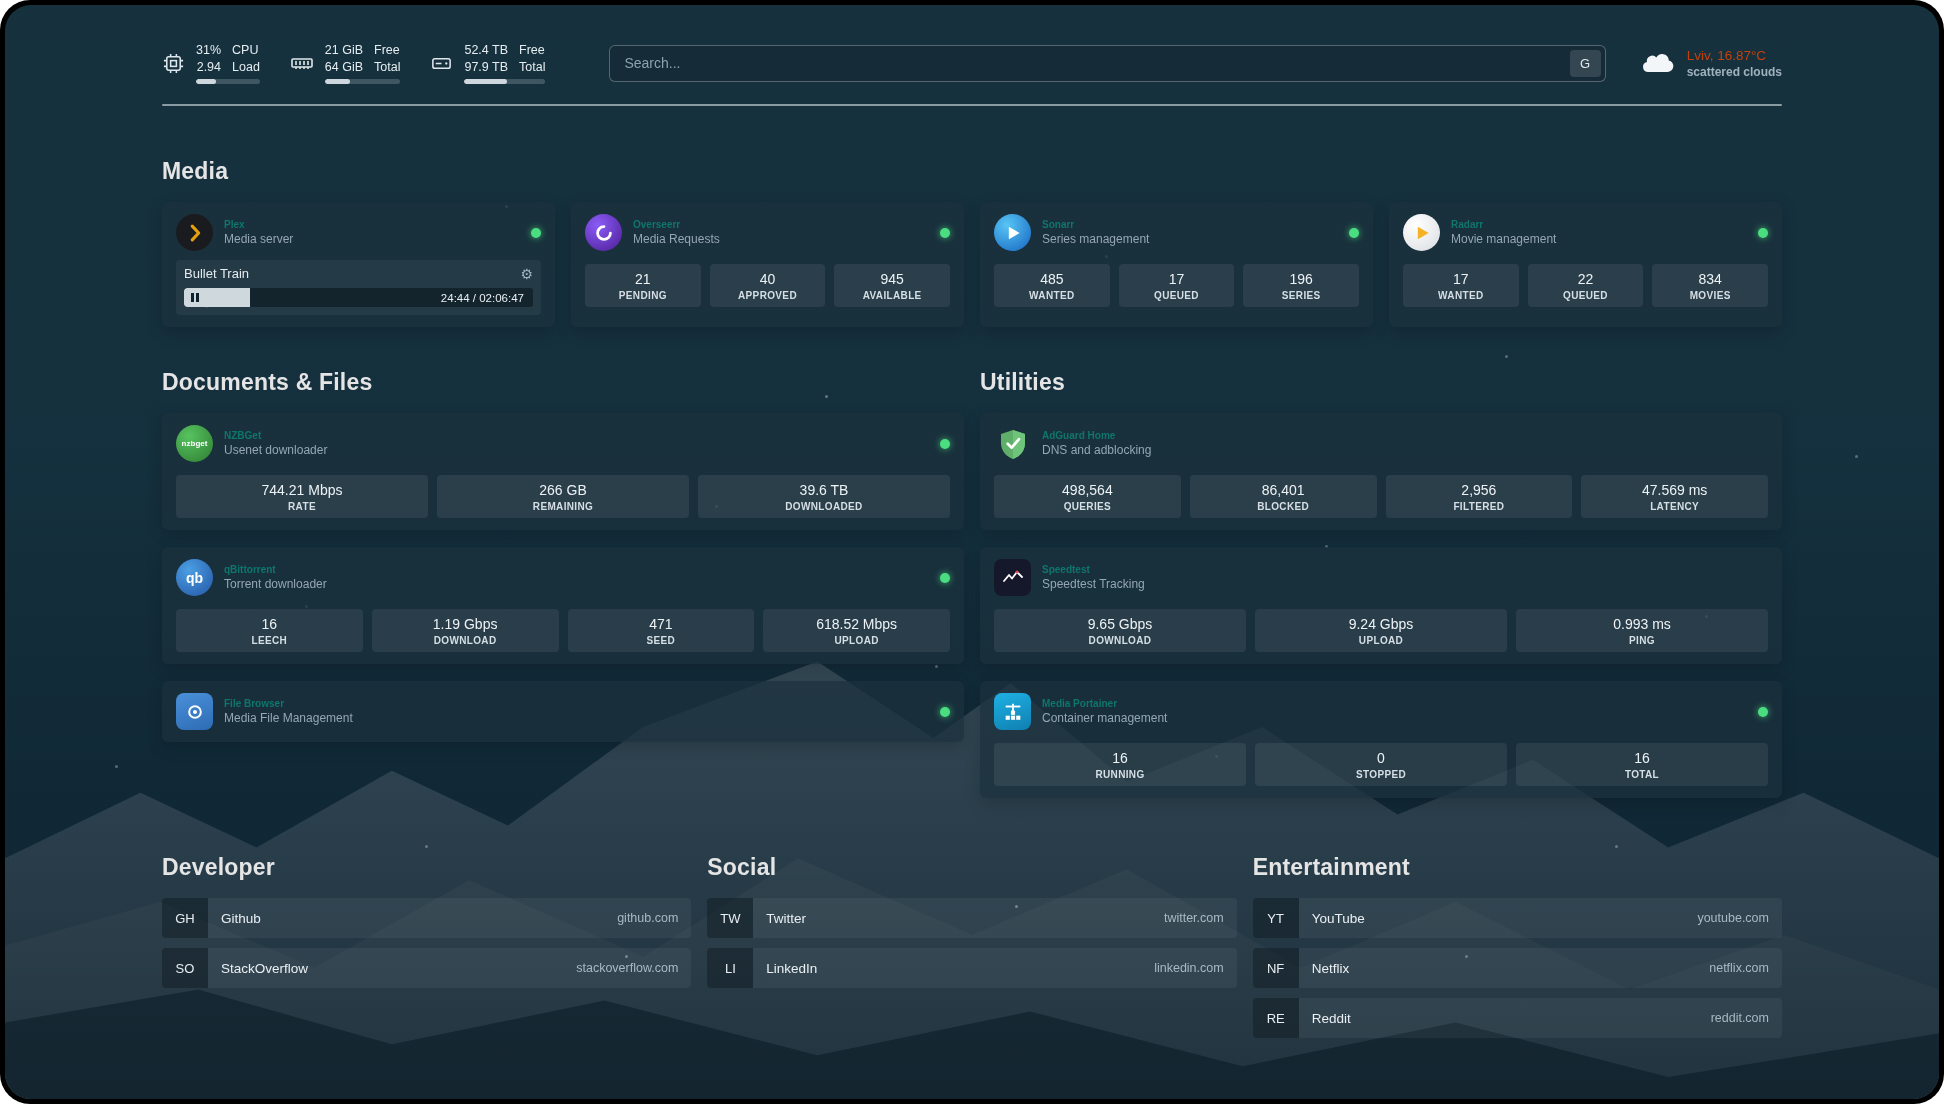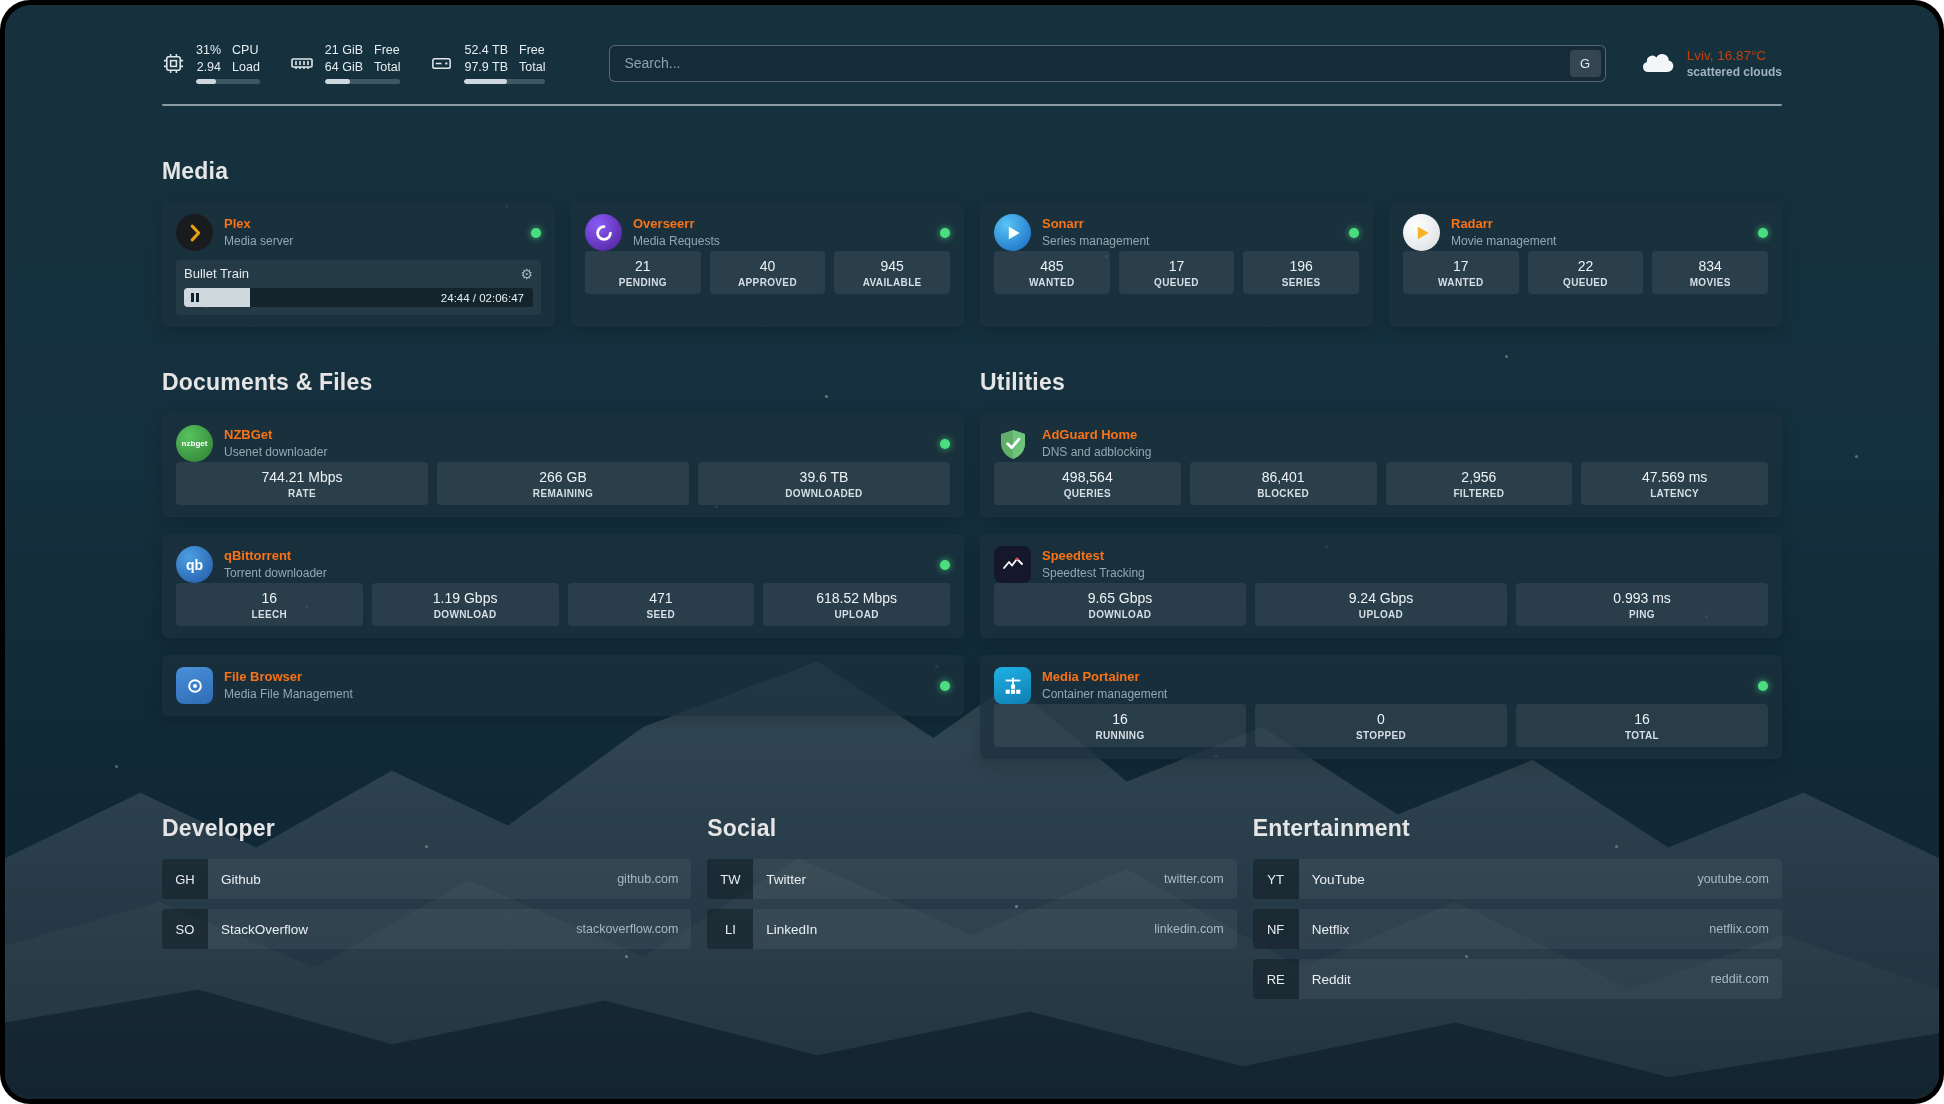--- a/index.html
+++ b/index.html
@@ -81,25 +81,25 @@
   .section-media { margin-top:52px; }
   .cards-4 { display:grid; grid-template-columns:repeat(4,1fr); gap:16px; margin-top:17px; }
 
   .card {
     background:rgba(27,48,61,0.74); border-radius:6px; padding:12px 14px;
     box-shadow:0 5px 16px rgba(0,0,0,0.18); cursor:pointer;
   }
   .card-head { display:flex; align-items:center; gap:11px; }
   .app-icon { width:37px; height:37px; border-radius:8px; display:flex; align-items:center; justify-content:center; flex:none; overflow:hidden; }
   .round { border-radius:50%; }
-  .card-title { font-size:13px; font-weight:600; color:#f97316; line-height:1.15; }
+  .card-title { font-size:10px; font-weight:600; color:#0f766e; line-height:1.15; }
   .card-sub { font-size:12px; color:#94a7b2; margin-top:2px; }
   .status-dot { width:10px; height:10px; border-radius:50%; background:#4ade80; margin-left:auto; box-shadow:0 0 7px rgba(74,222,128,.8); flex:none; }
 
-  .stats { display:flex; gap:9px; }
+  .stats { display:flex; gap:9px; margin-top:13px; }
   .stat { flex:1; background:rgba(255,255,255,0.075); border-radius:4px; text-align:center; padding:7px 2px 6px; }
   .stat-value { font-size:14px; color:#edf2f5; }
   .stat-label { font-size:10px; font-weight:700; color:#d6dfe5; margin-top:3px; letter-spacing:.35px; }
 
   
   .np-wrap { margin-top:9px; background:rgba(255,255,255,0.05); border-radius:4px; padding:6px 8px 8px; }
   .np-row { display:flex; align-items:center; font-size:13px; color:#e4ebf0; }
   .gear { margin-left:auto; color:#9fb2bd; font-size:14px; cursor:pointer; line-height:1; }
   .progress { margin-top:7px; height:19px; background:rgba(8,18,26,0.55); border-radius:3px; position:relative; overflow:hidden; }
   .progress-fill { position:absolute; left:0; top:0; bottom:0; background:rgba(224,232,237,0.92); border-radius:3px 0 0 3px; }

